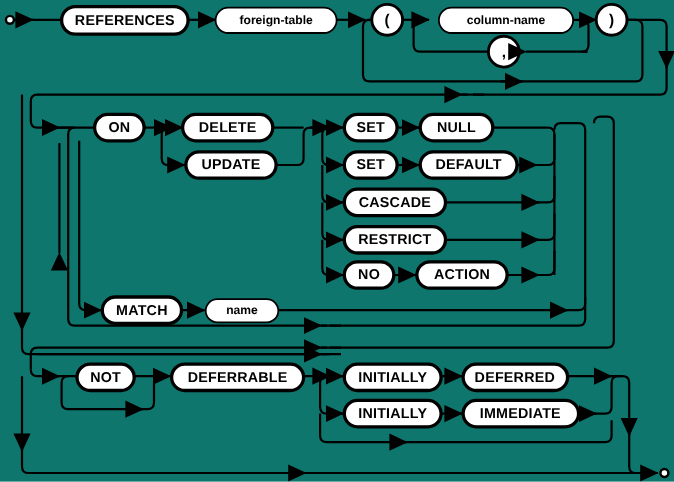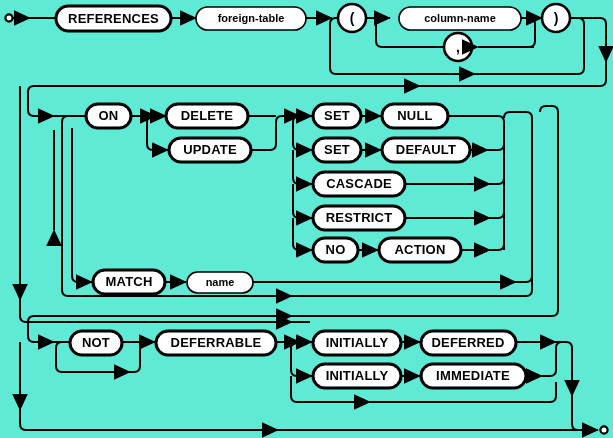--- a/index.html
+++ b/index.html
@@ -1,19 +1,19 @@
 <!DOCTYPE html>
 <html><head>
 <meta charset="utf-8">
 <style>
   html,body{margin:0;padding:0;background:#ffffff;}
   #canvas{
     position:relative;
     width:613px;height:438px;
-    background:#5eead4;
+    background:#0f766e;
     font-family:"Liberation Sans", sans-serif;
     overflow:hidden;
   }
   svg{display:block;}
   .rail{fill:none;stroke:#000000;stroke-width:2;}
   .arrow{fill:#000000;stroke:none;}
   .kw-box{fill:#ffffff;stroke:#000000;stroke-width:3;}
   .nt-box{fill:#ffffff;stroke:#000000;stroke-width:1.6;}
   .op-circle{fill:#ffffff;stroke:#000000;stroke-width:2.6;}
   .endpoint{fill:#ffffff;stroke:#000000;stroke-width:2.2;}

